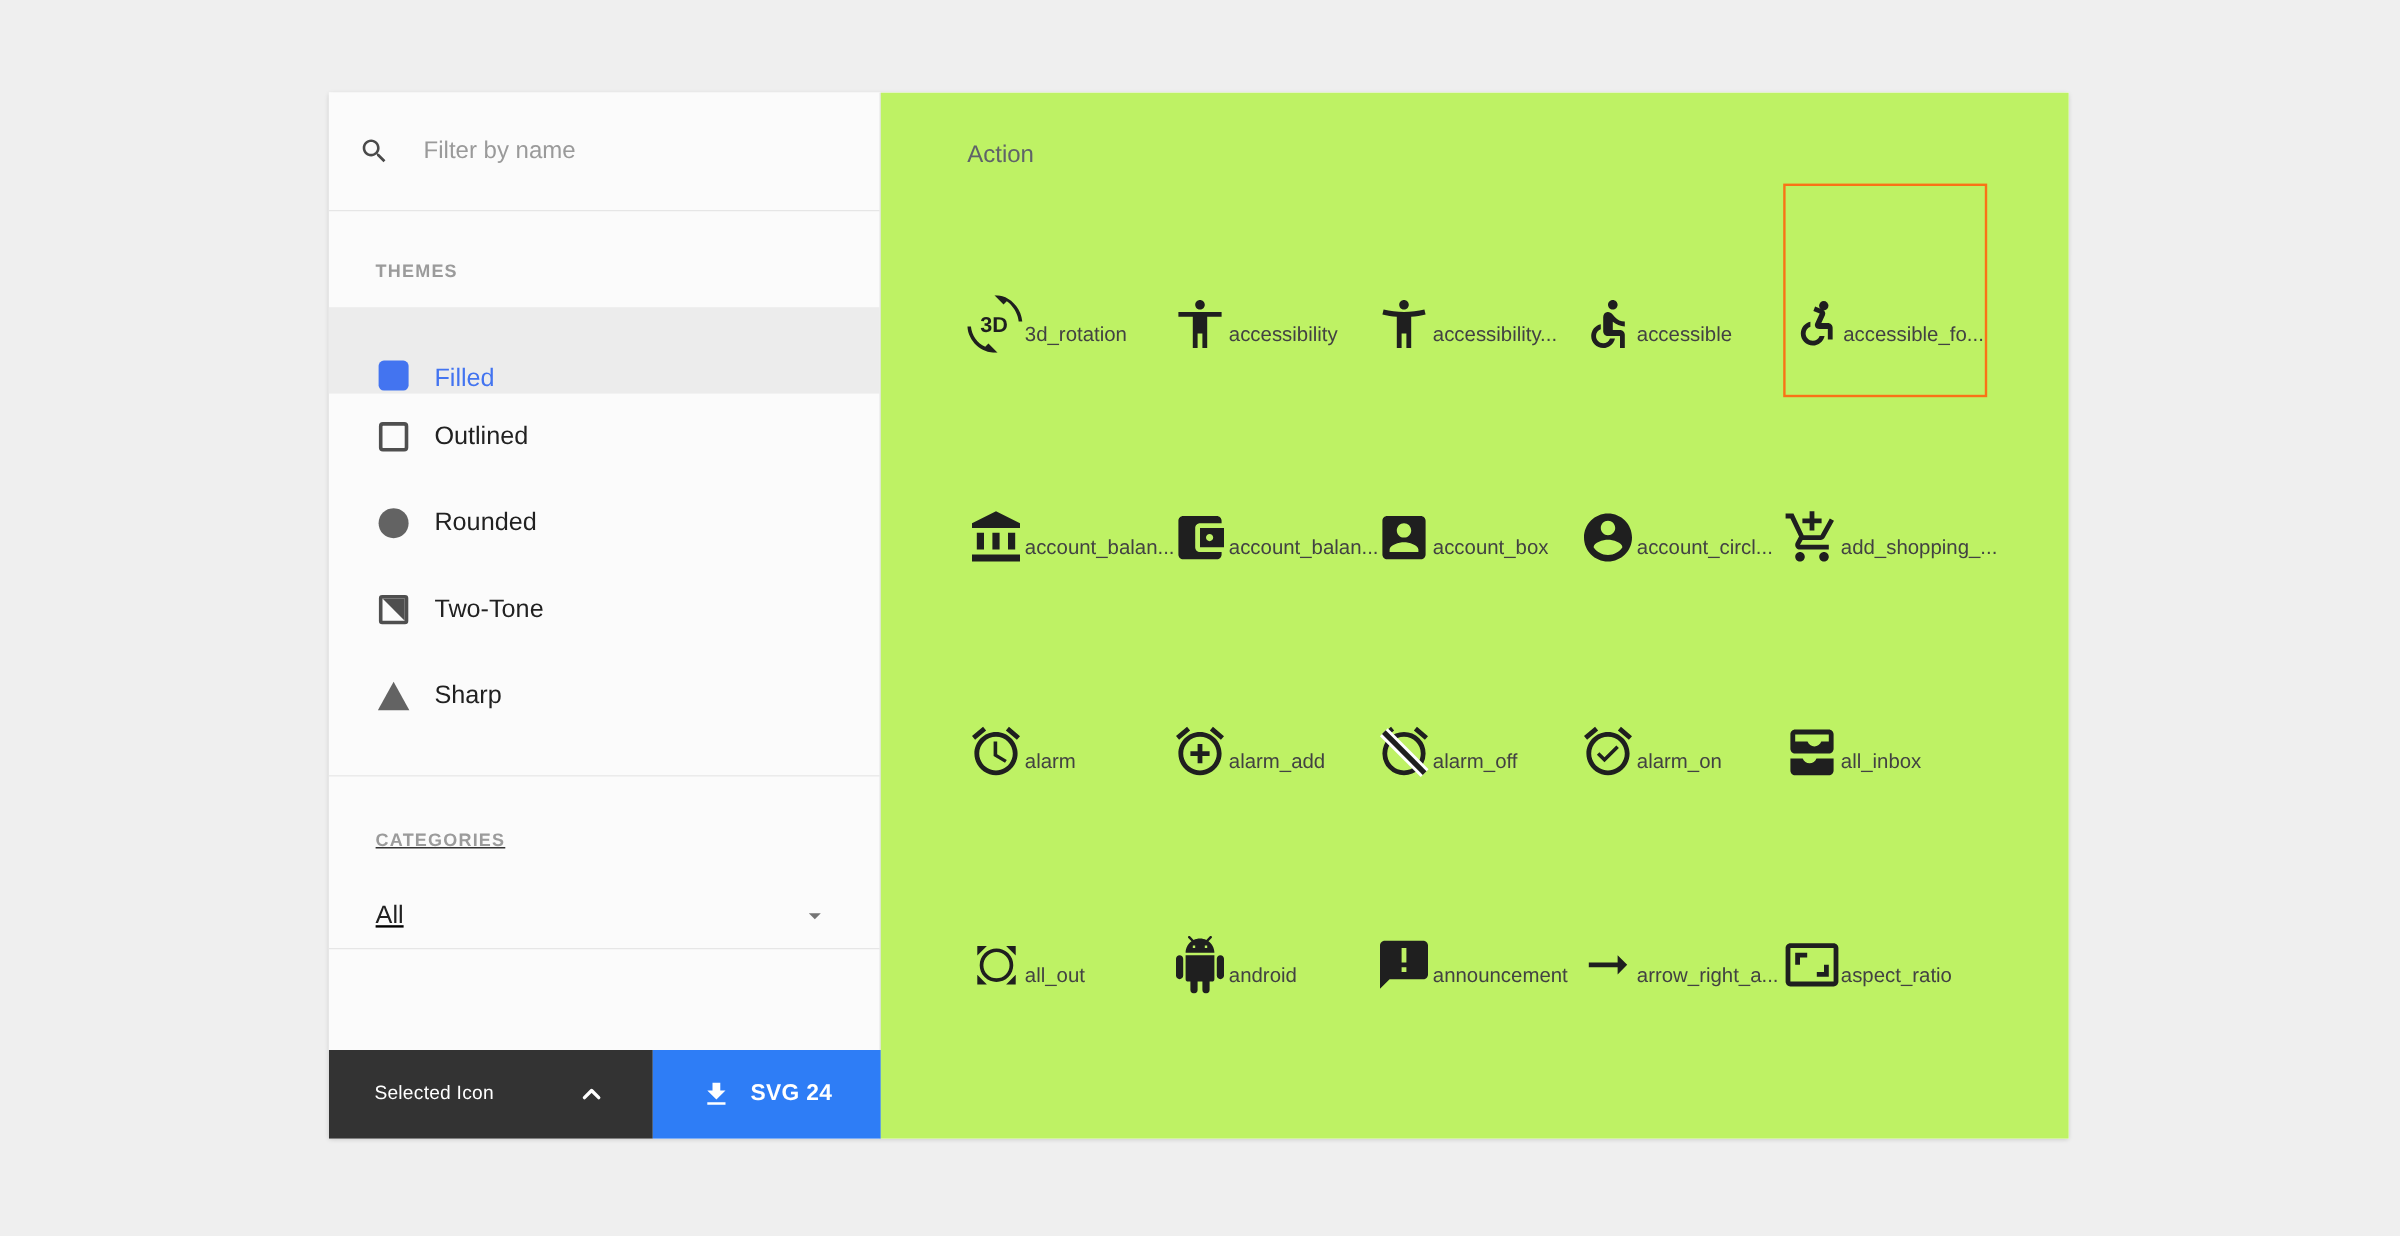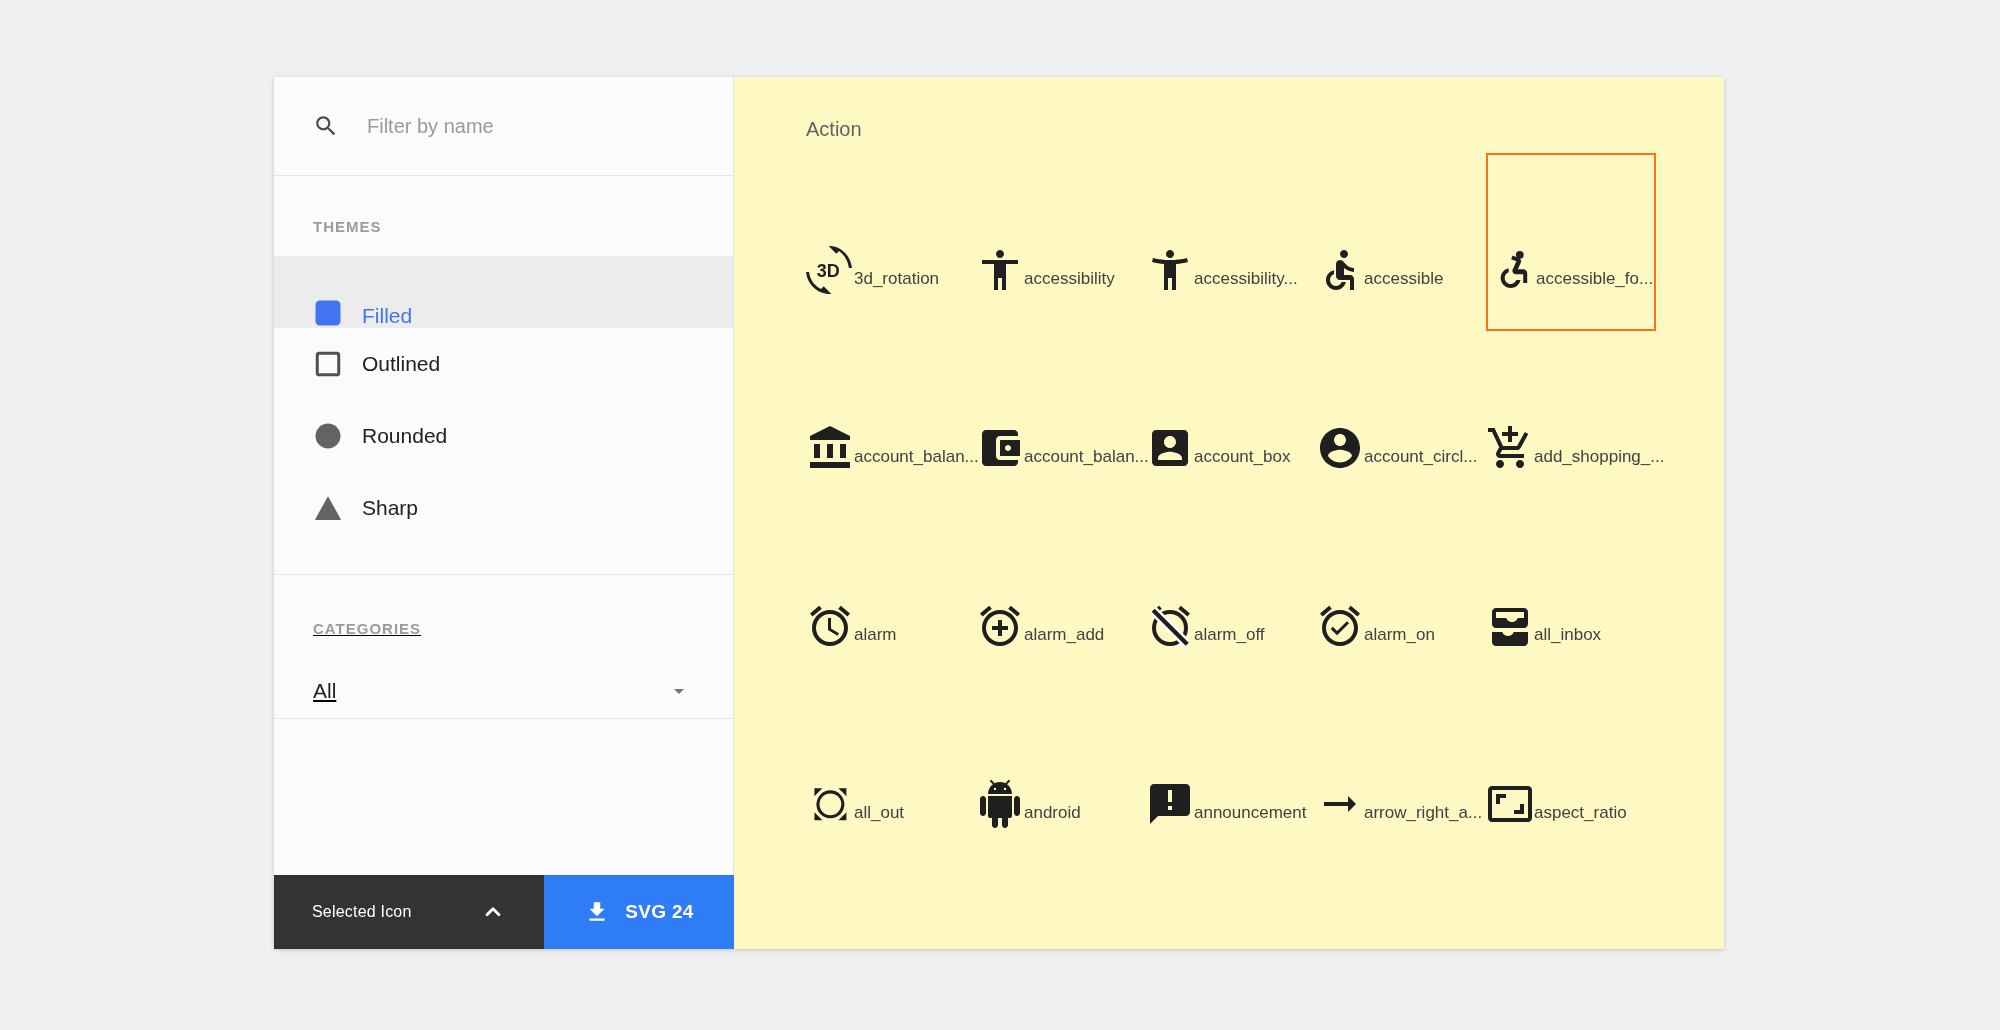--- a/index.html
+++ b/index.html
@@ -4,21 +4,21 @@
 <style>
   * { margin:0; padding:0; box-sizing:border-box; }
   html,body { width:2000px; height:1030px; overflow:hidden; }
   body { background:#efefef; font-family:"Liberation Sans", sans-serif; position:relative; }
 
   .card { position:absolute; left:274px; top:77px; width:1450px; height:872px;
           background:#ffffff; box-shadow:0 1px 4px rgba(0,0,0,.18); display:flex; overflow:hidden; }
 
   
   .sidebar { width:460px; background:#fbfbfb; border-right:1px solid #e2e2e2; position:relative; flex:none; }
-  .search-row { height:99px; border-bottom:1px solid #e6e6e6; display:flex; align-items:center; padding-left:39px; }
+  .search-row { height:99px; border-bottom:1px solid #e6e6e6; display:flex; align-items:center; padding-left:25px; }
   .search-row svg { flex:none; }
   .search-placeholder { margin-left:28px; font-size:20px; color:#9a9a9a; }
 
   .section-label { font-size:15px; font-weight:bold; color:#9b9b9b; letter-spacing:1px; margin-left:39px; }
   .themes-section { padding-top:42px; border-bottom:1px solid #e6e6e6; }
   .theme-list { margin-top:21px; padding-bottom:30px; }
   .theme-item { height:72px; display:flex; align-items:center; padding-left:39px; cursor:pointer; }
   .theme-item .swatch { width:30px; height:30px; flex:none; display:flex; align-items:center; justify-content:center; }
   .theme-item .t-label { margin-left:19px; font-size:21px; color:#212121; }
   .theme-item.selected { background:#ececec;align-items:flex-end; }
@@ -31,21 +31,21 @@
 
   .footer-bar { position:absolute; left:0; bottom:0; width:460px; height:74px; display:flex; }
   .selected-icon-bar { width:270px; background:#333333; color:#ffffff; display:flex; align-items:center;
                        justify-content:space-between; padding:0 38px 0 38px; cursor:pointer; }
   .selected-icon-label { font-size:16px; font-weight:500; letter-spacing:.2px; }
   .svg-download-btn { width:190px; background:#2e7df6; color:#ffffff; display:flex; align-items:center;
                       justify-content:center; cursor:pointer; }
   .svg-download-btn .dl-label { font-size:19px; font-weight:bold; margin-left:15px; letter-spacing:.3px; }
 
   
-  .main { flex:1; position:relative; background:#fef9c3; overflow:hidden; }
+  .main { flex:1; position:relative; background:#bef264; overflow:hidden; }
   .section-title { position:absolute; left:72px; top:41px; font-size:20px; color:#5f6368; }
   .grid { position:absolute; left:72px; top:76px; display:grid;
           grid-template-columns:repeat(5,170px); grid-auto-rows:178px; }
   .cell { display:flex; flex-direction:row; align-items:center; padding-top:56px; cursor:pointer; }
   .cell .glyph { width:48px; height:48px; flex:none; }
   .cell .g-label { margin-top:18px; font-size:17px; color:#424242; white-space:nowrap; }
   .cell.selected { border:2px solid #f97316; }
 
   svg { display:block; }
 </style>
@@ -87,20 +87,29 @@
 
         <div class="theme-item">
           <span class="swatch">
             <svg width="30" height="30" viewBox="0 0 24 24">
                 <circle cx="12" cy="12" r="10" fill="#636363"></circle>
               </svg>
           </span>
           <span class="t-label">Rounded</span>
         </div>
 
+        <div class="theme-item">
+          <span class="swatch">
+            <svg width="30" height="30" viewBox="0 0 24 24">
+                <rect x="3.4" y="3.4" width="17.2" height="17.2" rx="1" fill="none" stroke="#4f4f4f" stroke-width="2.4"></rect>
+                <path d="M4.6 4.6 H19.4 V19.4 Z" fill="#4f4f4f"></path>
+              </svg>
+          </span>
+          <span class="t-label">Two-Tone</span>
+        </div>
 
         <div class="theme-item">
           <span class="swatch">
             <svg width="30" height="30" viewBox="0 0 24 24">
                 <path d="M12 2.5 L22.5 21.5 H1.5 Z" fill="#636363"></path>
               </svg>
           </span>
           <span class="t-label">Sharp</span>
         </div>
 

